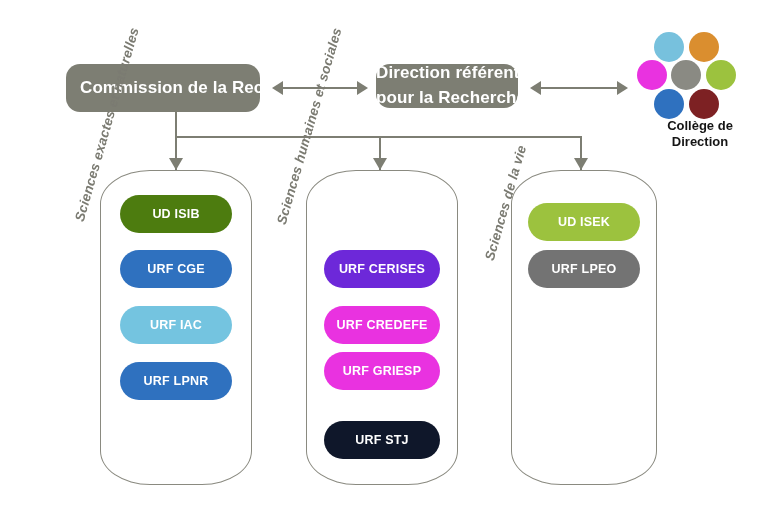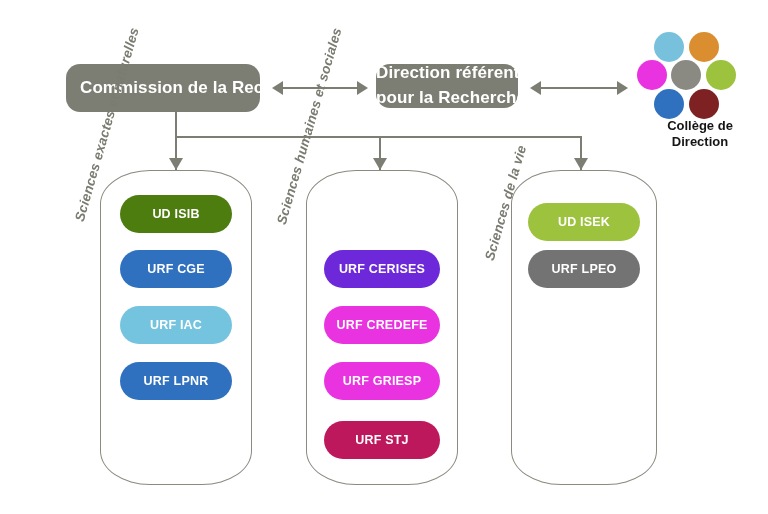--- a/index.html
+++ b/index.html
@@ -154,21 +154,21 @@
   <div class="domain-label" style="left:72px;top:219px;">Sciences exactes et naturelles</div>
   <div class="pill" style="left:120px;top:195px;width:112px;background:#4d7c0f;">UD ISIB</div>
   <div class="pill" style="left:120px;top:250px;width:112px;background:#2f71bf;">URF CGE</div>
   <div class="pill" style="left:120px;top:306px;width:112px;background:#74c4e0;">URF IAC</div>
   <div class="pill" style="left:120px;top:362px;width:112px;background:#2f71bf;">URF LPNR</div>
 
   <div class="barrel" style="left:306px;top:170px;width:152px;height:315px;"></div>
   <div class="domain-label" style="left:274px;top:222px;">Sciences humaines et sociales</div>
   <div class="pill" style="left:324px;top:250px;width:116px;background:#6d28d9;">URF CERISES</div>
   <div class="pill" style="left:324px;top:306px;width:116px;background:#e932e0;">URF CREDEFE</div>
-  <div class="pill" style="left:324px;top:362px;width:116px;background:#e932e0;">URF GRIESP</div>
-  <div class="pill" style="left:324px;top:421px;width:116px;background:#be185d;">URF STJ</div>
+  <div class="pill" style="left:324px;top:352px;width:116px;background:#e932e0;">URF GRIESP</div>
+  <div class="pill" style="left:324px;top:421px;width:116px;background:#0f172a;">URF STJ</div>
 
   <div class="barrel" style="left:511px;top:170px;width:146px;height:315px;"></div>
   <div class="domain-label" style="left:482px;top:258px;">Sciences de la vie</div>
   <div class="pill" style="left:528px;top:195px;width:112px;background:#9cc23e;margin-top:8px;">UD ISEK</div>
   <div class="pill" style="left:528px;top:250px;width:112px;background:#737373;">URF LPEO</div>
 
 </div>
 
 </body></html>

